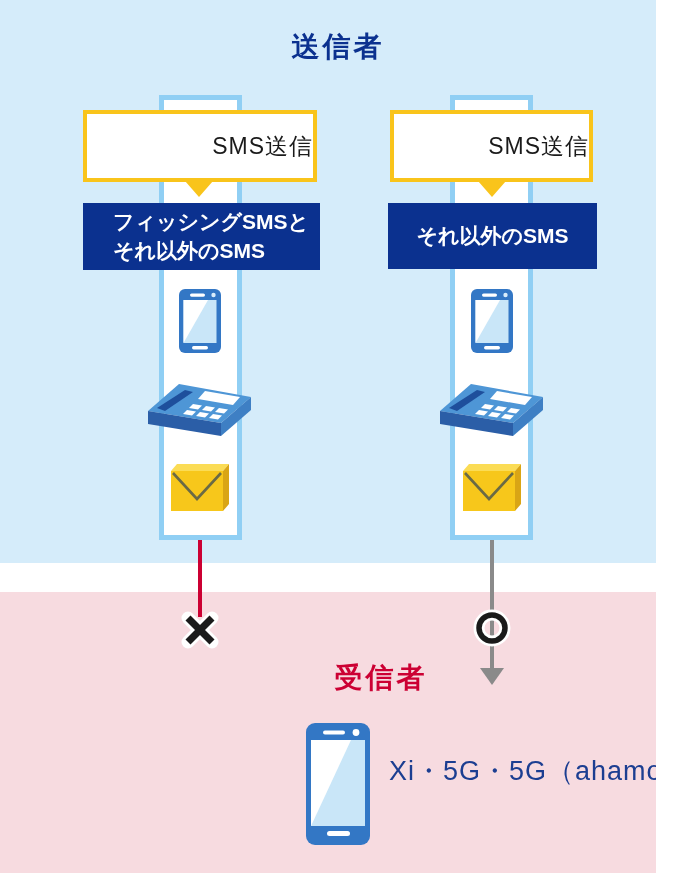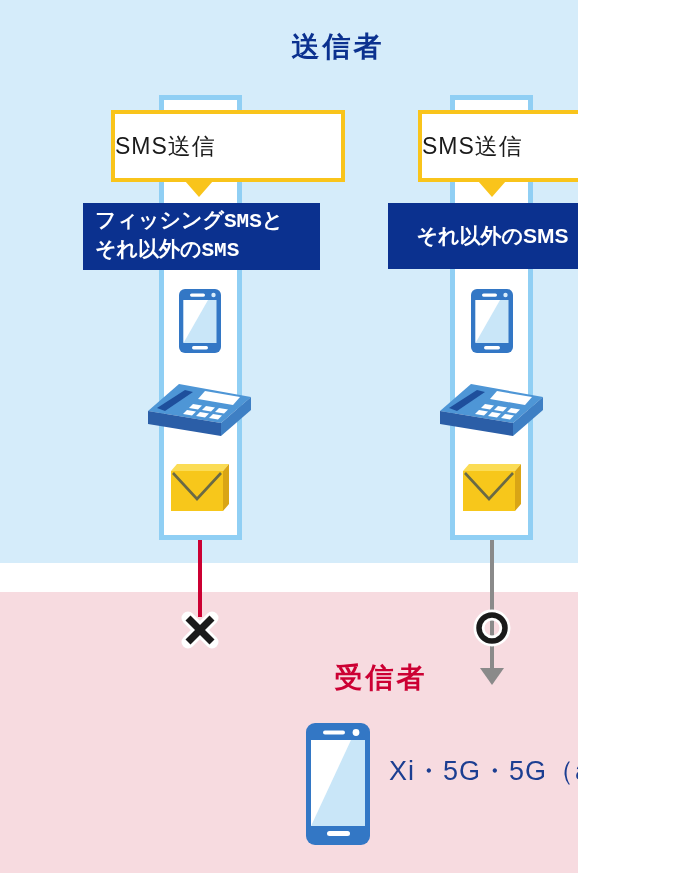--- a/index.html
+++ b/index.html
@@ -1,40 +1,40 @@
 <!DOCTYPE html>
 <html><head>
 <meta charset="utf-8">
 <style>
   html,body{margin:0;padding:0;}
   body{font-family:"Liberation Sans","DejaVu Sans",sans-serif;background:#fff;}
-  .canvas{position:relative;width:578px;height:873px;overflow:hidden;background:#fff;}
+  .canvas{position:relative;width:656px;height:873px;overflow:hidden;background:#fff;}
   .bg-blue{position:absolute;left:0;top:0;width:676px;height:563px;background:#D5ECFA;}
   .bg-pink{position:absolute;left:0;top:592px;width:676px;height:281px;background:#F7DBE0;}
   .zone-title{position:absolute;left:0;width:676px;text-align:center;font-weight:bold;
     font-size:28px;letter-spacing:3px;}
   .sender-title{top:28px;color:#0B318F;}
   .receiver-title{top:659px;color:#CC0033;width:672px;left:0;margin-left:45px;}
   .lane{position:absolute;top:95px;height:445px;width:83px;background:#fff;
     border:5px solid #90CFF4;box-sizing:border-box;}
   .lane-left{left:159px;}
   .lane-right{left:450px;}
   .sms-box{position:absolute;top:110px;height:72px;background:#fff;border:4px solid #F9C41B;
-    box-sizing:border-box;display:flex;align-items:center;justify-content:flex-start;
-    font-size:23px;color:#1a1a1a;font-weight:500;letter-spacing:1px;margin-left:28px;}
+    box-sizing:border-box;display:flex;align-items:center;justify-content:flex-end;
+    font-size:23px;color:#1a1a1a;font-weight:500;letter-spacing:1px;}
   .sms-box-left{left:83px;width:234px;}
   .sms-box-right{left:390px;width:203px;}
   .tri-down{position:absolute;top:181px;width:0;height:0;border-left:14px solid transparent;
     border-right:14px solid transparent;border-top:16px solid #F9C41B;}
   .tri-left{left:185px;}
   .tri-right{left:478px;}
   .navy-box{position:absolute;top:203px;background:#0B318F;color:#fff;font-weight:bold;
     box-sizing:border-box;display:flex;flex-direction:column;justify-content:center;}
   .navy-box-left{left:83px;width:237px;height:67px;font-size:21px;line-height:1.38;
-    padding-left:12px;align-items:flex-start;font-family:Liberation Mono, monospace;}
+    padding-left:30px;align-items:flex-start;}
   .navy-box-right{left:388px;width:209px;height:66px;font-size:21px;align-items:center;}
   .icon-abs{position:absolute;}
   .line{position:absolute;width:4px;}
   .red-line{left:198px;top:540px;height:77px;background:#CC0033;}
   .gray-line{left:490px;top:540px;height:132px;background:#8A8A8A;}
   .gray-arrow{position:absolute;left:480px;top:668px;width:0;height:0;
     border-left:12px solid transparent;border-right:12px solid transparent;
     border-top:17px solid #8A8A8A;}
   .device-label{position:absolute;left:389px;top:753px;font-size:27px;font-weight:500;
     color:#1C3E91;letter-spacing:1px;white-space:nowrap;}

